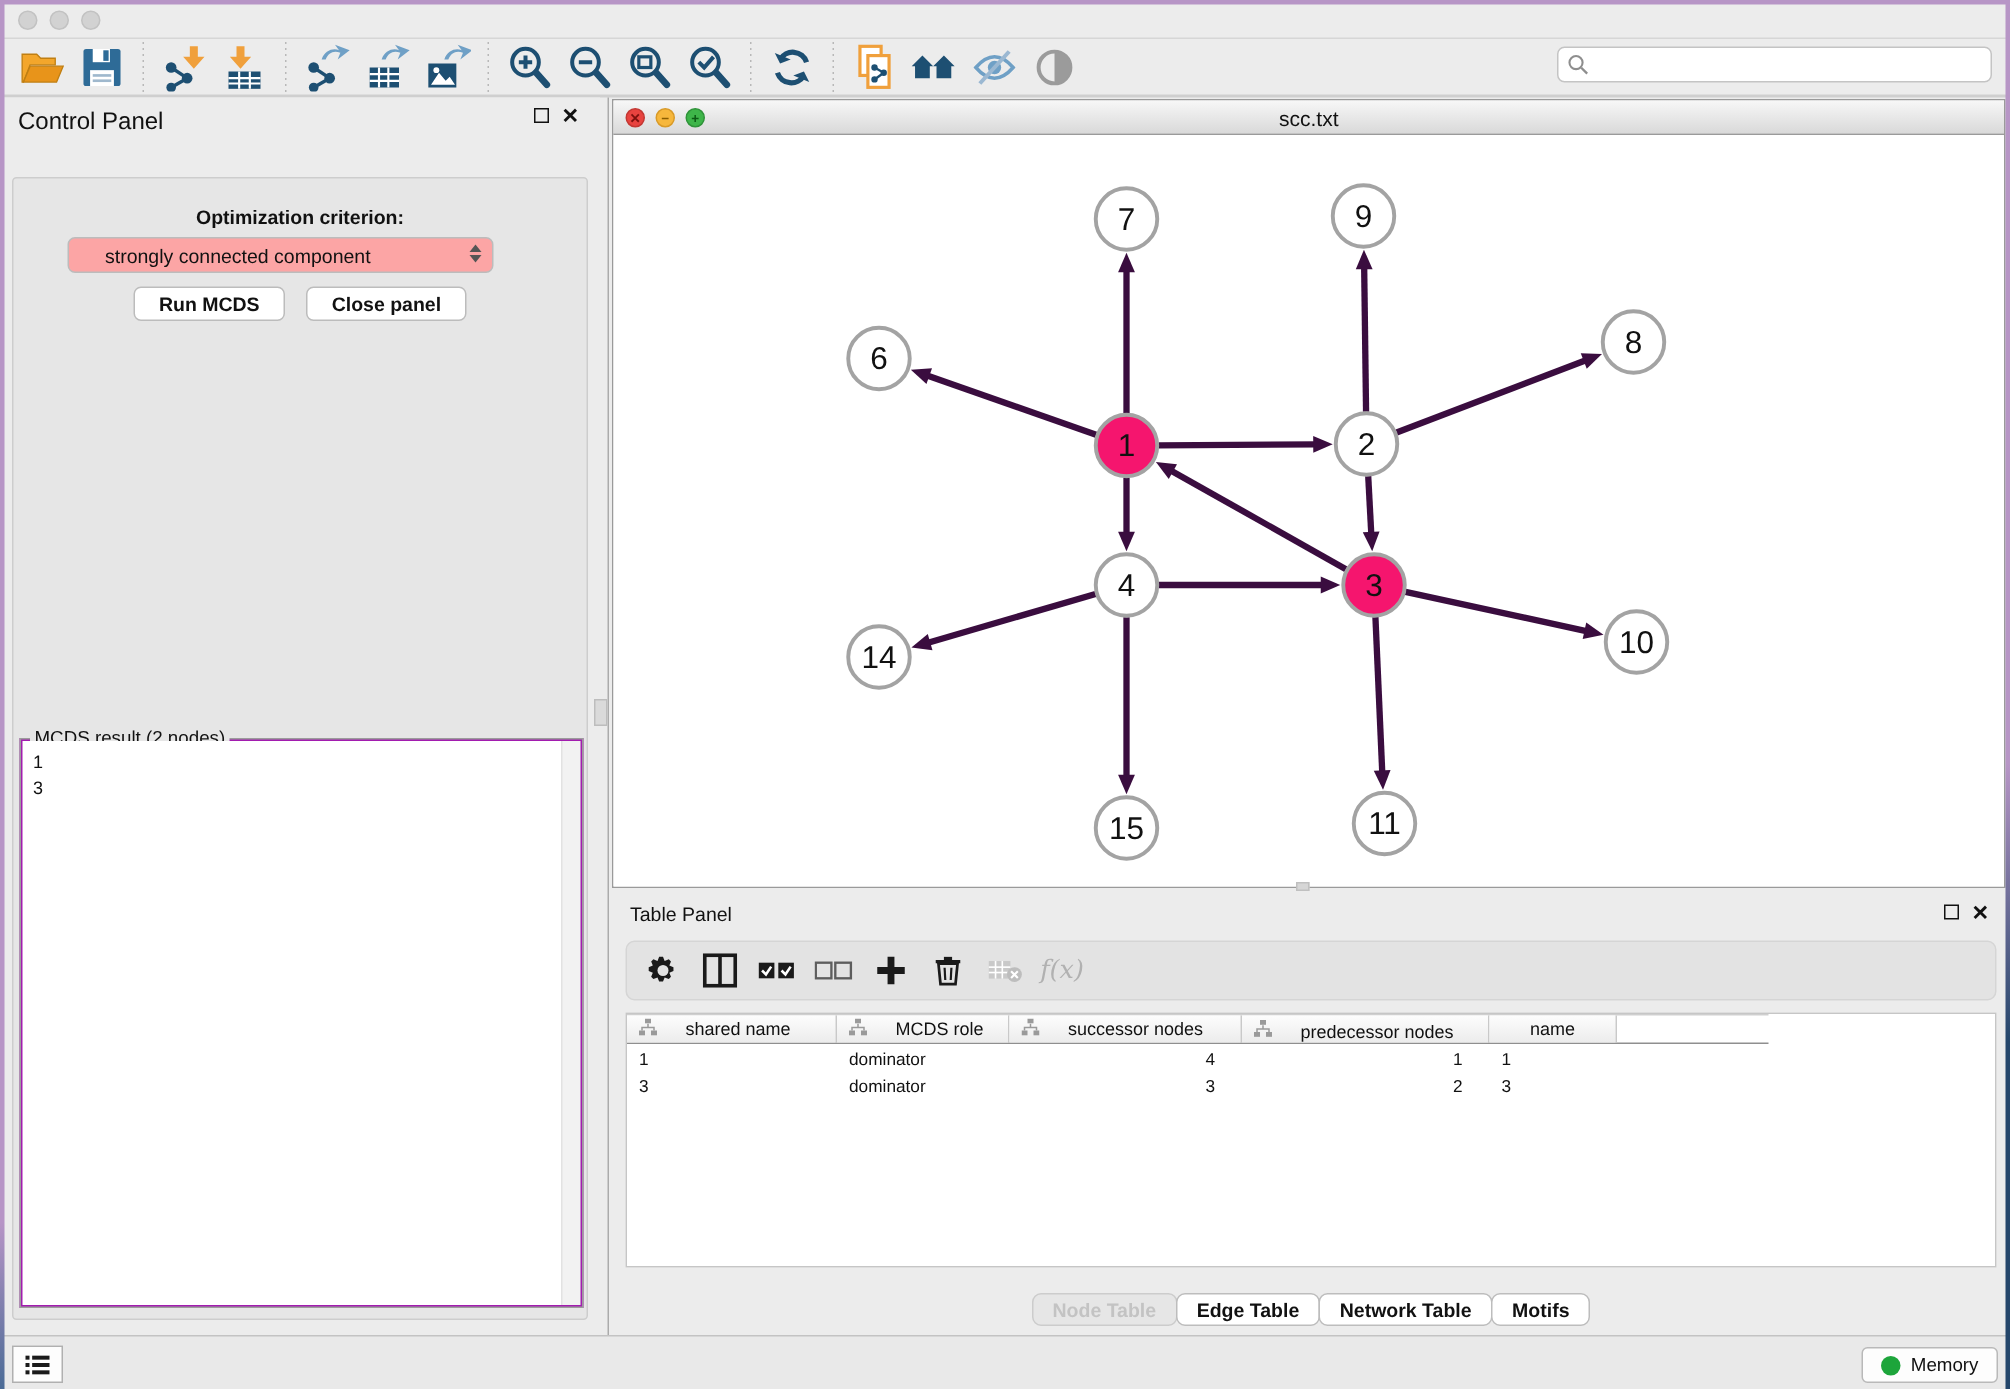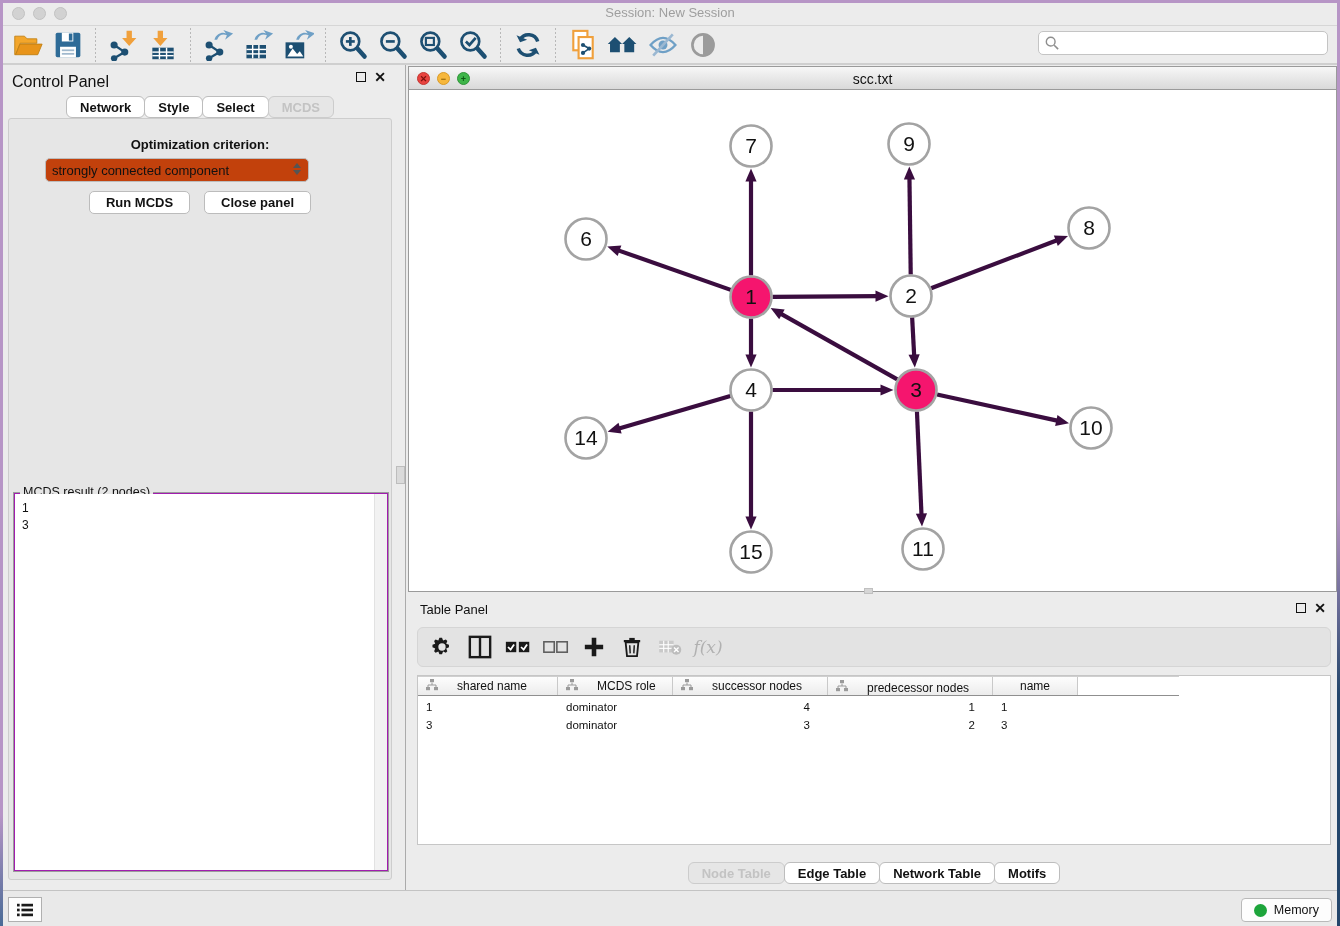--- a/index.html
+++ b/index.html
@@ -34,21 +34,21 @@
   .float-box { width:10px; height:10px; border:1.5px solid #111; }
   .close-x { font-size:14px; font-weight:bold; color:#111; line-height:10px; }
 
   .cp-tabs { position:absolute; left:0; top:31px; width:100%; display:flex; justify-content:center; z-index:2; }
   .tab { height:22px; padding:0 13px; background:#fff; border:1px solid #bdbdbd; font-size:13px; font-weight:bold; color:#111; display:flex; align-items:center; margin-left:-1px; border-radius:6px 6px 6px 6px; }
   .tab.first { margin-left:0; }
   .tab.selected { background:#e6e6e6; color:#c3c3c3; border-color:#cccccc; }
 
   .cp-content { position:absolute; left:8px; top:53px; width:384px; height:762px; background:#e6e6e6; border:1px solid #cdcdcd; border-radius:3px; }
   .crit-label { margin-top:18px; text-align:center; font-size:13px; font-weight:bold; color:#111; }
-  .combo { position:absolute; left:36px; top:39px; width:264px; height:24px; background:#c2410c; border:1px solid #bcbcbc; border-radius:5px; font-size:13px; display:flex; align-items:center; padding-left:6px; color:#111; }
+  .combo { position:absolute; left:36px; top:39px; width:284px; height:24px; background:#fca5a5; border:1px solid #bcbcbc; border-radius:5px; font-size:13px; display:flex; align-items:center; padding-left:24px; color:#111; }
   .combo-arrows { position:absolute; right:7px; top:4px; display:flex; flex-direction:column; gap:2px; }
   .combo-arrows i { width:0; height:0; border-left:4px solid transparent; border-right:4px solid transparent; display:block; }
   .combo-arrows .up { border-bottom:5px solid #555; }
   .combo-arrows .dn { border-top:5px solid #555; }
   .btn-row { position:absolute; left:0; top:72px; width:100%; display:flex; justify-content:center; gap:14px; }
   .push-btn { height:23px; padding:4px 16px; background:#fff; border:1px solid #bcbcbc; border-radius:5px; font-size:13px; font-weight:bold; color:#111; display:flex; align-items:center; }
 
   .result-box { position:absolute; left:4px; top:373px; width:376px; height:380px; border:1px solid #9c9c9c; background:#a21caf; }
   .result-legend { position:absolute; left:6px; top:-8px; background:#e6e6e6; padding:0 3px; font-size:12.5px; color:#111; }
   .result-area { position:absolute; inset:1px 14px 1px 1px; background:#fff; font-size:12px; color:#111; padding:6px 0 0 7px; white-space:pre-line; line-height:17px; }
@@ -99,21 +99,20 @@
 </head>
 <body>
 <div id="root">
 
   <div class="titlebar">
     <div class="traffic">
       <span class="dot"></span>
       <span class="dot"></span>
       <span class="dot"></span>
     </div>
-    <div class="main-title">Session: New Session</div>
   </div>
 
   <div class="toolbar">
     <span class="tb-icon">
       <svg width="32" height="30" viewBox="0 0 36 34">
           <path d="M3 7h11l3 3h11v5H9L4 28H3z" fill="#f3a62b" stroke="#c07f12"></path>
           <path d="M9 16h25l-5 12H4z" fill="#e8941a" stroke="#c07f12"></path>
         </svg>
     </span>
     <span class="tb-icon">
@@ -270,26 +269,20 @@
   </div>
 
   <div class="control-panel">
     <div class="cp-header">
       <span class="cp-title">Control Panel</span>
       <span class="panel-btns">
         <span class="float-box"></span>
         <span class="close-x">✕</span>
       </span>
     </div>
-    <div class="cp-tabs">
-        <span class="tab first">Network</span>
-        <span class="tab">Style</span>
-        <span class="tab">Select</span>
-        <span class="tab selected">MCDS</span>
-      </div>
     <div class="cp-content">
       <div class="crit-label">Optimization criterion:</div>
       <div class="combo">
         <span>strongly connected component</span>
         <span class="combo-arrows">
             <i class="up"></i>
             <i class="dn"></i>
           </span>
       </div>
       <div class="btn-row">

